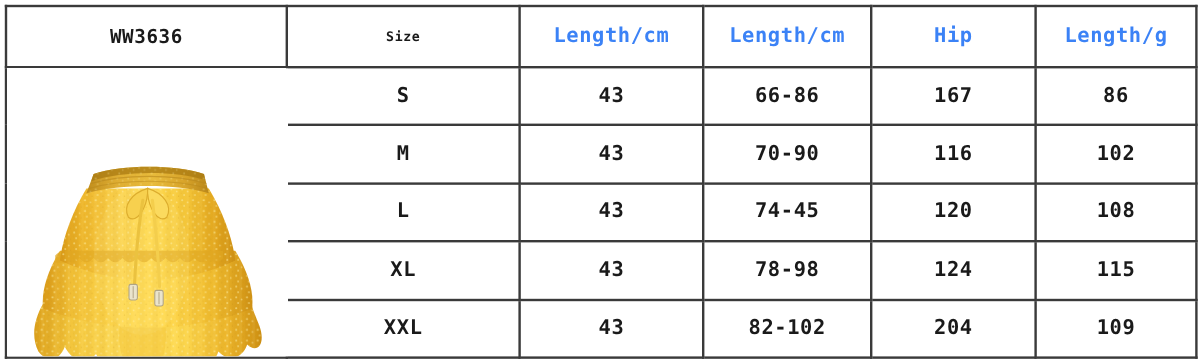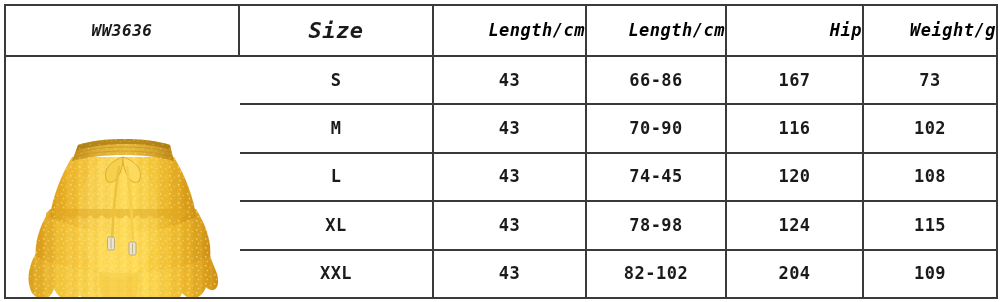--- a/index.html
+++ b/index.html
@@ -41,40 +41,39 @@
   }
 
   
   col.c-img    { width: 234px; }
   col.c-size   { width: 194px; }
   col.c-length { width: 153px; }
   col.c-waist  { width: 140px; }
   col.c-hip    { width: 137px; }
   col.c-weight { width: 134px; }
 
-  tr.header-row { height: 51px; font-style: italic; }
+  tr.header-row { height: 51px; }
   tr.data-row   { height: 48px; }
 
   .cell-text {
     font-family: "DejaVu Sans Mono", monospace;
     font-size: 17px;
     font-weight: bold;
     color: #1a1a1a;
     letter-spacing: 0.5px;
     line-height: 1;
     display: block;
   }
   .cell-text.head-black {
-    font-size: 22px;
+    font-size: 11px;
     color: #1a1a1a;
   }
   .cell-text.head-green {
     font-size: 17px;
-    color: #000000;
-    text-align: right;
+    color: #3b82f6;
   }
   .cell-text.sku {
     font-size: 16px;
     letter-spacing: 0.5px;
   }
 
   
   td.img-cell {
     position: relative;
     padding: 0;
@@ -124,21 +123,21 @@
         <td>
           <span class="cell-text head-green">Length/cm</span>
         </td>
         <td>
           <span class="cell-text head-green">Length/cm</span>
         </td>
         <td>
           <span class="cell-text head-green">Hip</span>
         </td>
         <td>
-          <span class="cell-text head-green">Weight/g</span>
+          <span class="cell-text head-green">Length/g</span>
         </td>
       </tr>
 
       <tr class="data-row">
         <td class="img-cell" rowspan="5">
           <div class="skirt-wrap">
             <svg class="skirt" viewBox="0 0 234 240" preserveAspectRatio="xMidYMid meet">
               <defs>
 
                 <linearGradient id="bodyShade" x1="0" y1="0" x2="1" y2="0">
@@ -330,21 +329,21 @@
         <td>
           <span class="cell-text">43</span>
         </td>
         <td>
           <span class="cell-text">66-86</span>
         </td>
         <td>
           <span class="cell-text">167</span>
         </td>
         <td>
-          <span class="cell-text">73</span>
+          <span class="cell-text">86</span>
         </td>
       </tr>
 
       <tr class="data-row">
         <td>
           <span class="cell-text">M</span>
         </td>
         <td>
           <span class="cell-text">43</span>
         </td>

